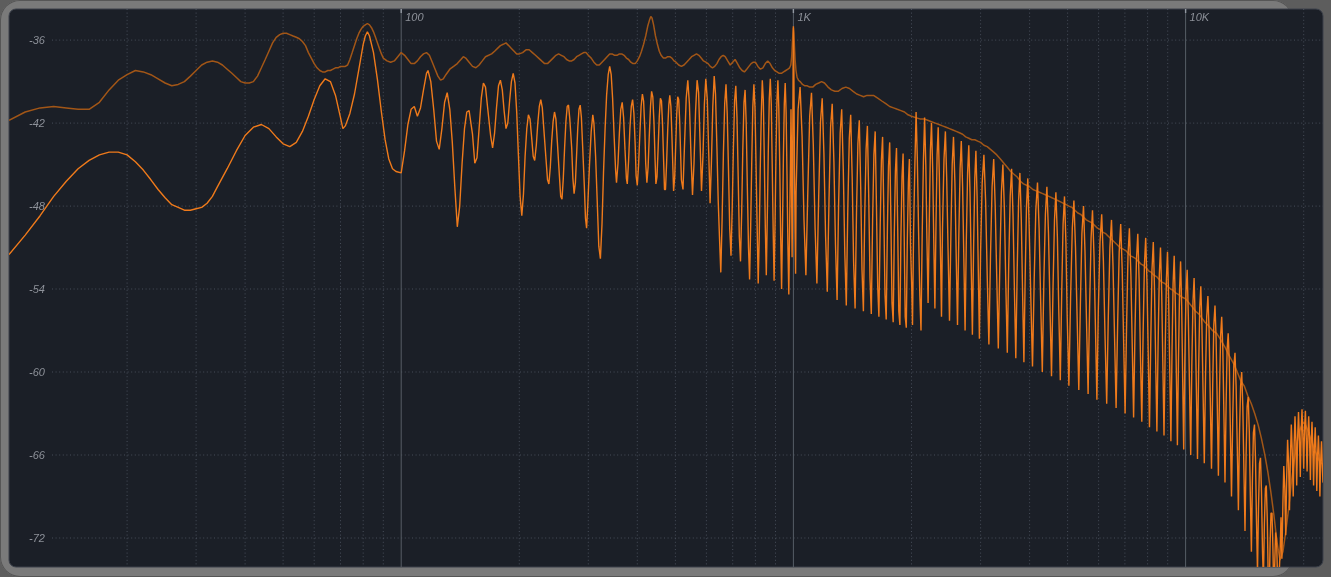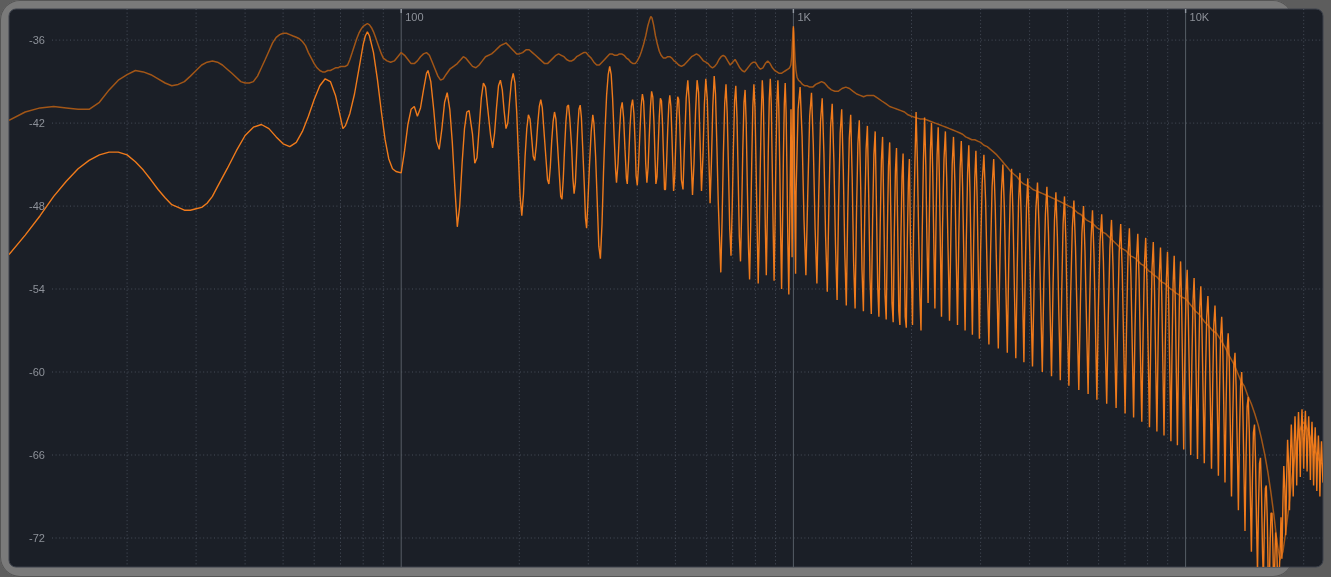--- a/index.html
+++ b/index.html
@@ -1,17 +1,17 @@
 <!DOCTYPE html>
 <html style="--frame: #7a7a7a; --frame-edge: #565656;"><head>
 <meta charset="utf-8">
 <style>
   html,body{margin:0;padding:0;background:#5d5d5d;font-family:"Liberation Sans",sans-serif;}
   .frame{position:relative;width:1293px;height:577px;background:var(--frame,#7a7a7a);
-         border-radius:20px;box-shadow:inset 0 0 0 1px var(--frame-edge,#565656);}
+         border-radius:20px;box-shadow:inset 0 0 0 1px var(--frame-edge,#565656);font-style:italic;}
   .frame svg{position:absolute;left:0;top:0;display:block;}
   text{font-family:"Liberation Sans","DejaVu Sans",sans-serif;}
 </style>
 </head>
 <body>
 
 <div class="frame">
   <svg id="spectrum-svg" width="1331" height="577" viewBox="0 0 1331 577">
       <defs>
         <clipPath id="plotclip">

